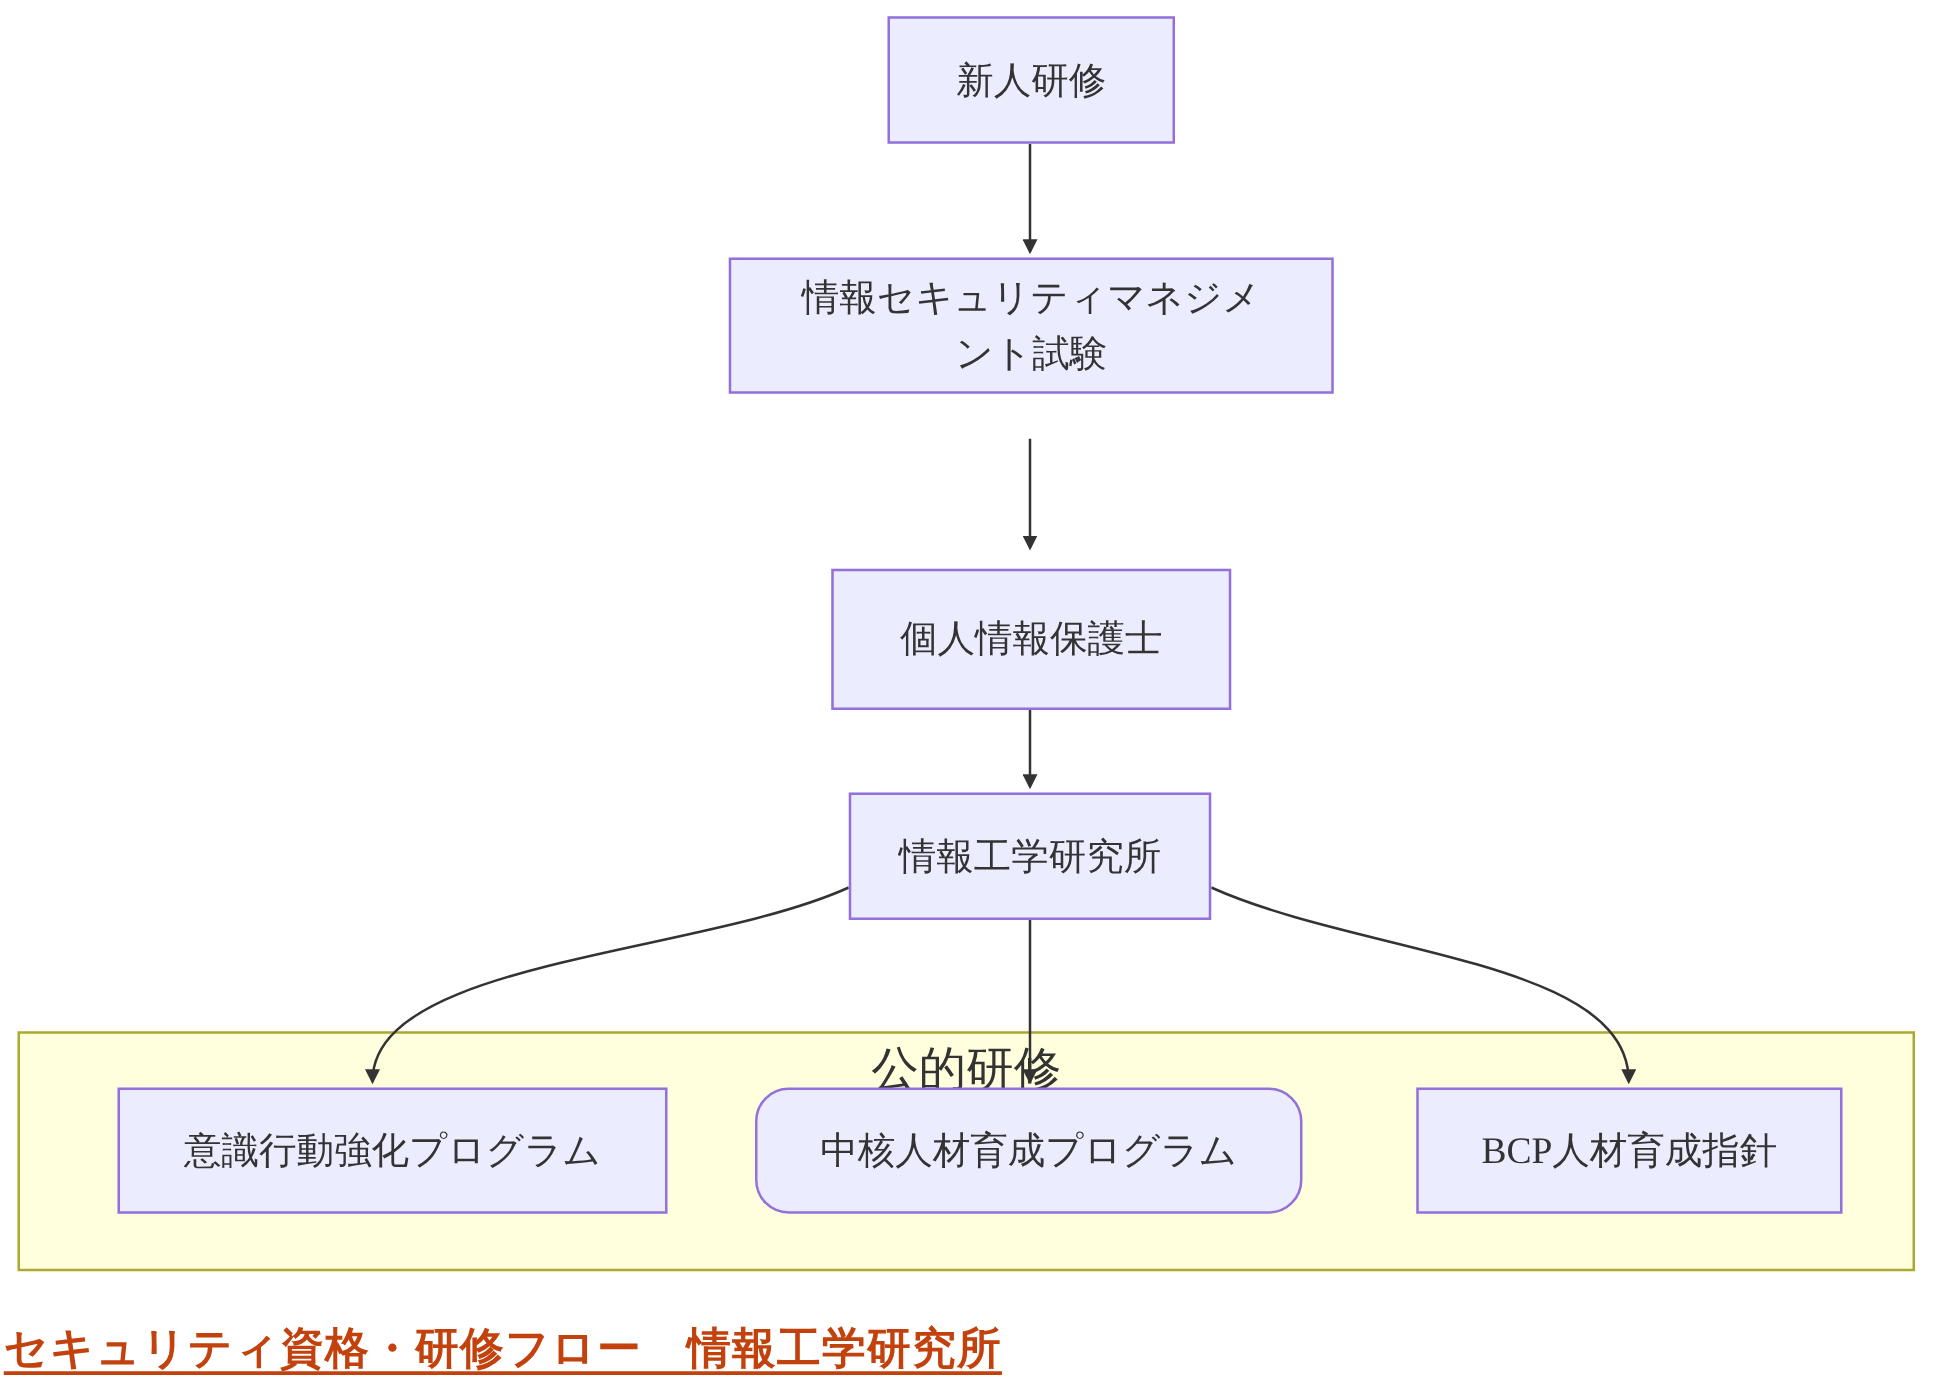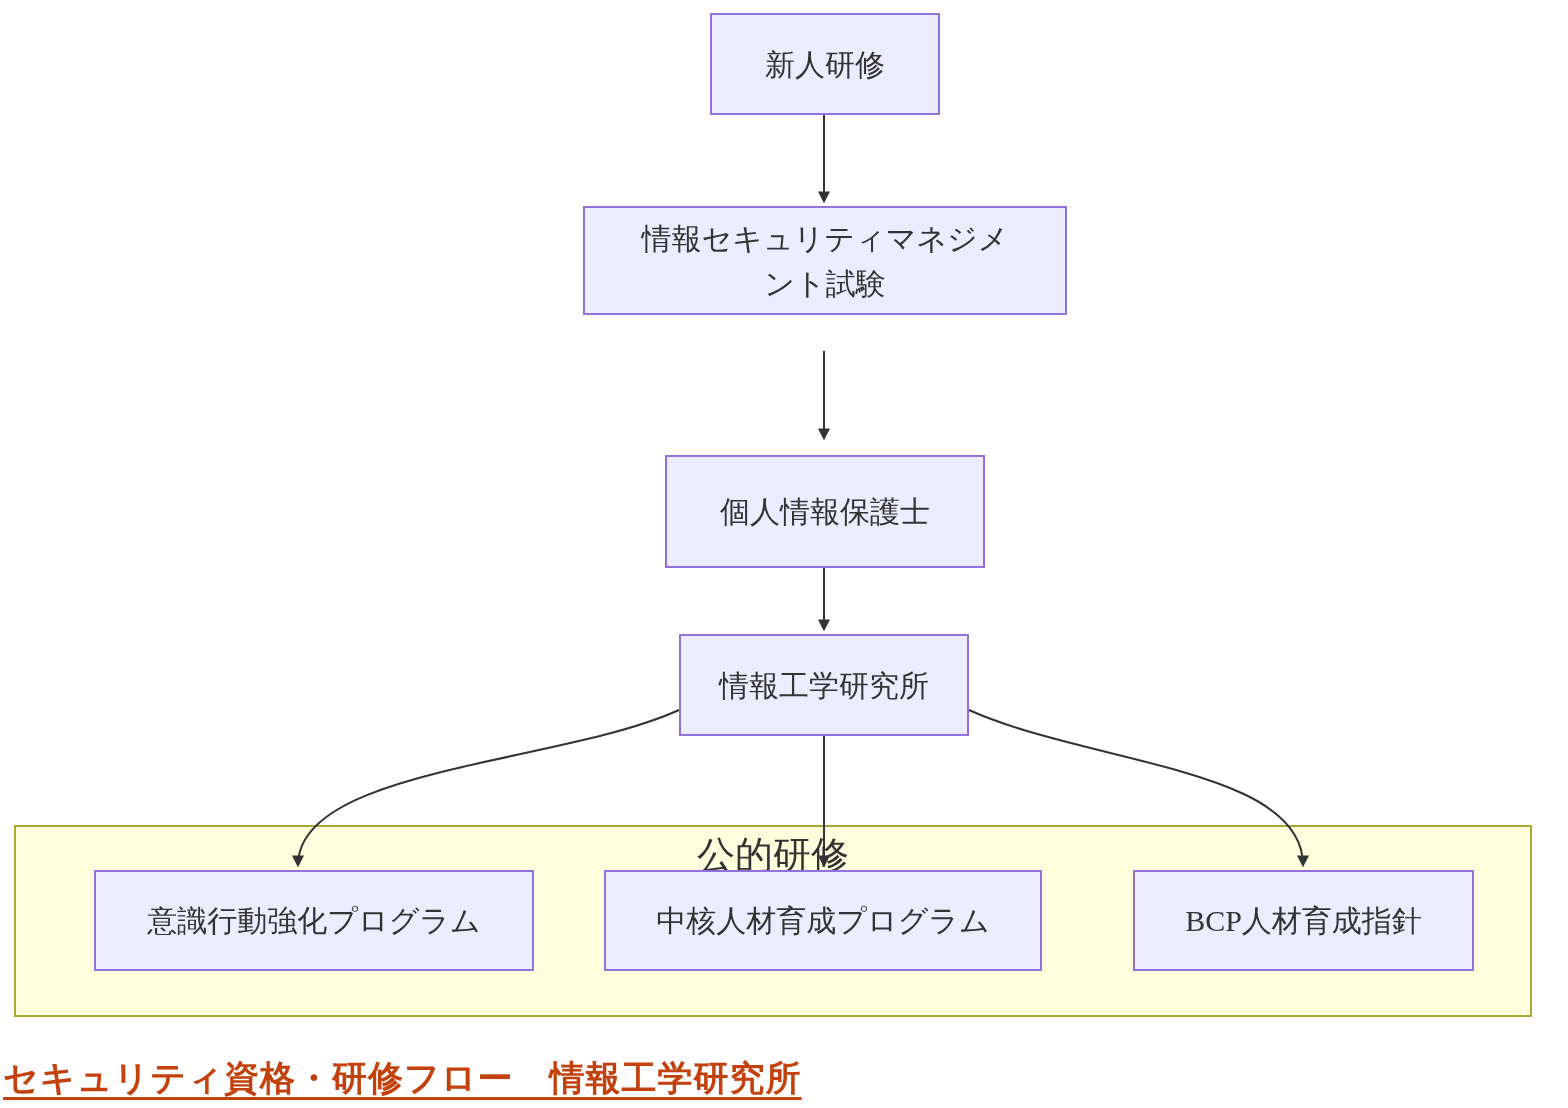--- a/index.html
+++ b/index.html
@@ -65,21 +65,21 @@
     line-height: 1.5;
     color: var(--text, #333333);
     z-index: 3;
     font-family: Liberation Serif, serif;
   }
   .node-shinjin   { left: 710px; top: 13px;  width: 230px; height: 102px; }
   .node-exam      { left: 583px; top: 206px; width: 484px; height: 109px; padding: 0 55px; }
   .node-privacy   { left: 665px; top: 443px; width: 320px; height: 113px; margin-top: 12px; }
   .node-sekisupe  { left: 679px; top: 634px; width: 290px; height: 102px; }
   .node-ishiki    { left: 94px;  top: 870px; width: 440px; height: 101px; }
-  .node-chukaku   { left: 604px; top: 870px; width: 438px; height: 101px; }
+  .node-chukaku   { left: 604px; top: 870px; width: 438px; height: 101px; border-radius: 27px; }
   .node-bcp       { left: 1133px; top: 870px; width: 341px; height: 101px; text-align: right; }
   
   .diagram-title {
     position: absolute;
     left: 3px;
     top: 1055px;
     font-size: 35px;
     font-weight: bold;
     color: #c2410c;
     text-decoration: underline;

